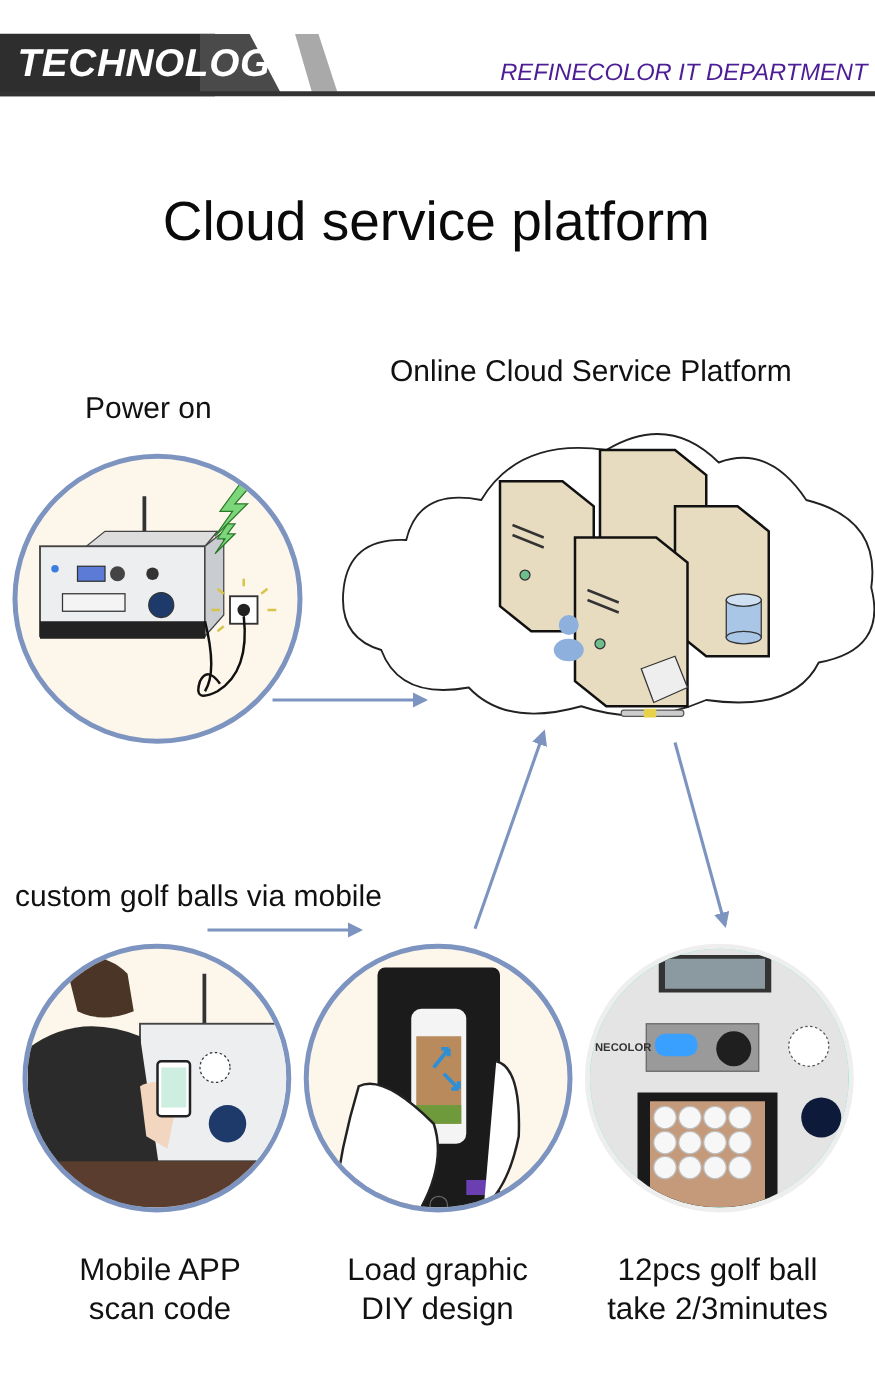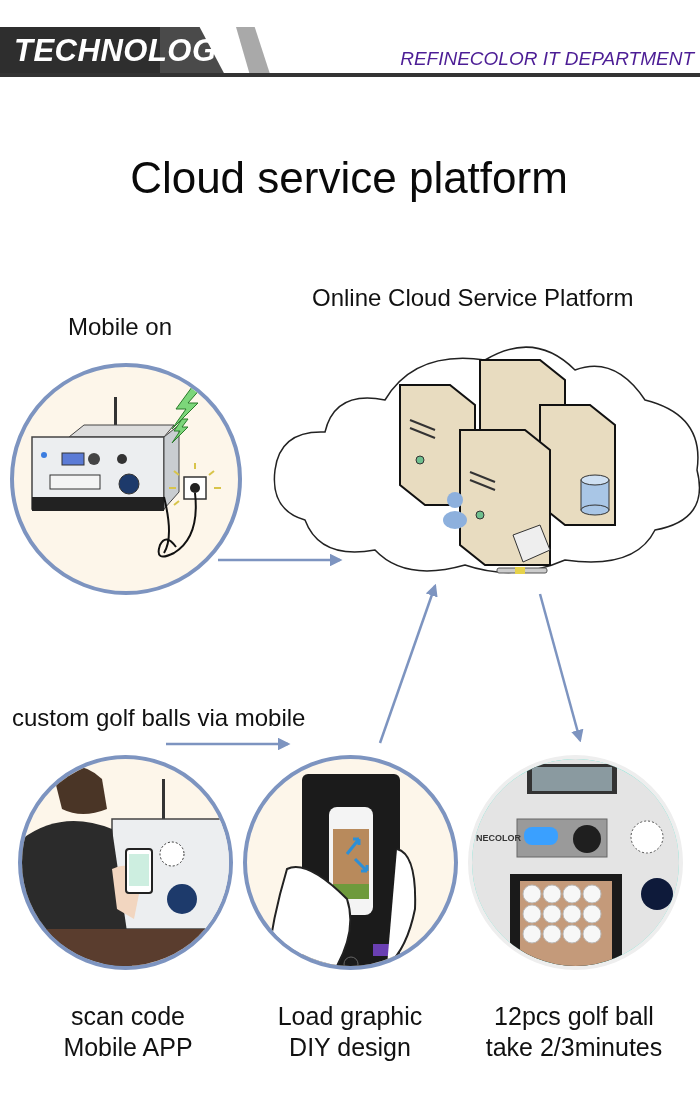--- a/index.html
+++ b/index.html
@@ -23,21 +23,21 @@
 
 <div class="abs hdr-band"></div>
 <div class="abs hdr-slant1"></div>
 <div class="abs hdr-slant2"></div>
 <div class="abs hdr-line"></div>
 <div class="abs hdr-title">TECHNOLOGY</div>
 <div class="abs hdr-dept">REFINECOLOR IT DEPARTMENT</div>
 
 <div class="abs main-title">Cloud service platform</div>
 
-<div class="abs label" style="left:68px; top:313px;">Mobile on</div>
+<div class="abs label" style="left:68px; top:313px;">Power on</div>
 <div class="abs label" style="left:312px; top:284px;">Online Cloud Service Platform</div>
 <div class="abs label" style="left:12px; top:704px;">custom golf balls via mobile</div>
 
 <div class="abs circle" style="left:10px; top:363px; width:232px; height:232px;">
   <svg width="224" height="224" viewBox="0 0 224 224">
 
     <g>
       <rect x="100" y="30" width="3" height="40" fill="#333"></rect>
       <polygon points="55,70 150,70 160,58 70,58" fill="#ddd" stroke="#444" stroke-width="1"></polygon>
       <rect x="18" y="70" width="132" height="72" fill="#eceef0" stroke="#444" stroke-width="1.5"></rect>
@@ -181,22 +181,22 @@
         <circle cx="60" cy="175" r="9"></circle>
           <circle cx="80" cy="175" r="9"></circle>
           <circle cx="100" cy="175" r="9"></circle>
           <circle cx="120" cy="175" r="9"></circle>
       </g>
     </g>
   </svg>
 </div>
 
 <div class="abs caption" style="left:18px; top:1001px;">
+  <div>Mobile APP</div>
   <div>scan code</div>
-  <div>Mobile APP</div>
 </div>
 <div class="abs caption" style="left:240px; top:1001px;">
   <div>Load graphic</div>
   <div>DIY design</div>
 </div>
 <div class="abs caption" style="left:464px; top:1001px;">
   <div>12pcs golf ball</div>
   <div>take 2/3minutes</div>
 </div>
 

